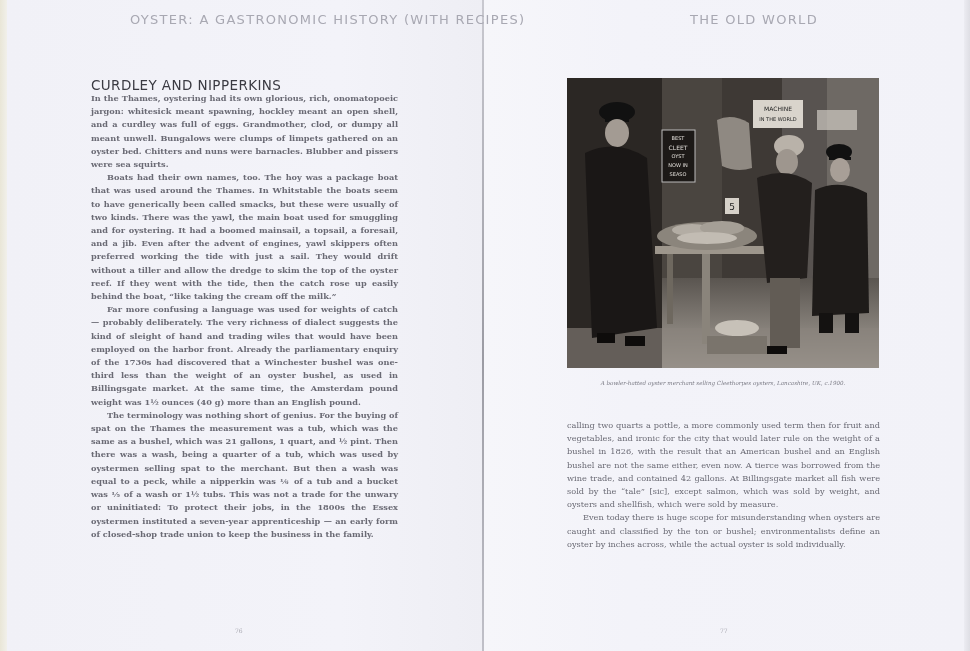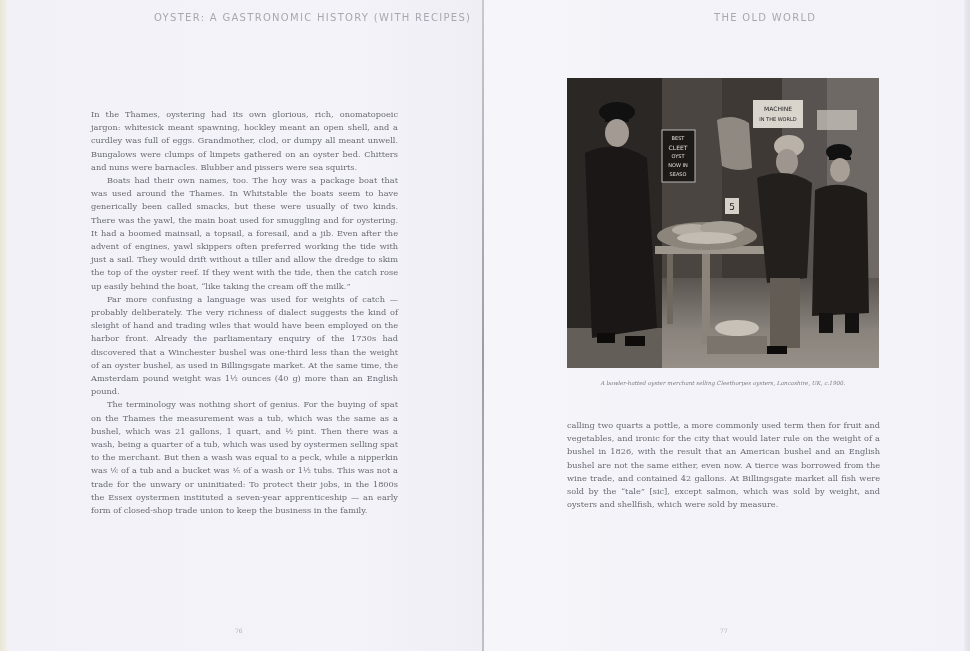--- a/index.html
+++ b/index.html
@@ -26,38 +26,38 @@
     position: absolute; left: 482px; top: 0; width: 2px; height: 651px;
     background: linear-gradient(to bottom, #c9c9d0, #9b9ba3 55%, #c0c0c8);
   }
   .page-edge-right {
     position: absolute; left: 964px; top: 0; width: 6px; height: 651px;
     background: linear-gradient(to right, #ececf2, #dedee4);
   }
   .running-head {
     position: absolute; top: 10px;
     font-family: "DejaVu Sans", sans-serif;
-    font-size: 10px; letter-spacing: 1.3px; color: #a8a8b2;
-    text-transform: uppercase; white-space: nowrap; margin-left: 24px;
+    font-size: 13px; letter-spacing: 1.3px; color: #a8a8b2;
+    text-transform: uppercase; white-space: nowrap;
   }
   .rh-left { left: 130px; top: 12px; }
   .rh-right { left: 690px; top: 12px; text-align: center; }
   .chapter-title {
     position: absolute; left: 91px; top: 77px;
     font-family: "DejaVu Sans", sans-serif;
     font-size: 13.5px; letter-spacing: 0.4px; color: #3a3a42;
     white-space: nowrap;
   }
   .body-text {
     position: absolute;
     font-family: "DejaVu Serif", serif;
     font-size: 8.2px; line-height: 13.2px; color: #6a6a74;
     text-align: justify;
   }
-  .left-text { left: 91px; top: 108px; width: 307px; }
+  .left-text { left: 91px; top: 92px; width: 307px; font-weight: bold; }
   .right-text { left: 567px; top: 419px; width: 313px; }
   .body-text p { margin: 0; text-indent: 0; }
   .body-text p.indent { text-indent: 16px; }
   .photo {
     position: absolute; left: 567px; top: 78px; width: 312px; height: 290px;
     background: #2a2623; overflow: hidden;
   }
   .photo svg { width: 100%; height: 100%; display: block; }
   .caption {
     position: absolute; left: 567px; top: 380px; width: 312px;
@@ -80,20 +80,21 @@
   <div class="page-edge-left"></div>
 
   <div class="page-left"></div>
   <div class="gutter"></div>
   <div class="page-right"></div>
   <div class="page-edge-right"></div>
 
   <div class="running-head rh-left">OYSTER: A GASTRONOMIC HISTORY (WITH RECIPES)</div>
   <div class="running-head rh-right">THE OLD WORLD</div>
 
+  <div class="chapter-title">CURDLEY AND NIPPERKINS</div>
 
   <div class="body-text left-text">
     <p>In the Thames, oystering had its own glorious, rich, onomatopoeic jargon: whitesick meant spawning, hockley meant an open shell, and a curdley was full of eggs. Grandmother, clod, or dumpy all meant unwell. Bungalows were clumps of limpets gathered on an oyster bed. Chitters and nuns were barnacles. Blubber and pissers were sea squirts.</p>
     <p class="indent">Boats had their own names, too. The hoy was a package boat that was used around the Thames. In Whitstable the boats seem to have generically been called smacks, but these were usually of two kinds. There was the yawl, the main boat used for smuggling and for oystering. It had a boomed mainsail, a topsail, a foresail, and a jib. Even after the advent of engines, yawl skippers often preferred working the tide with just a sail. They would drift without a tiller and allow the dredge to skim the top of the oyster reef. If they went with the tide, then the catch rose up easily behind the boat, “like taking the cream off the milk.”</p>
     <p class="indent">Far more confusing a language was used for weights of catch — probably deliberately. The very richness of dialect suggests the kind of sleight of hand and trading wiles that would have been employed on the harbor front. Already the parliamentary enquiry of the 1730s had discovered that a Winchester bushel was one-third less than the weight of an oyster bushel, as used in Billingsgate market. At the same time, the Amsterdam pound weight was 1½ ounces (40 g) more than an English pound.</p>
     <p class="indent">The terminology was nothing short of genius. For the buying of spat on the Thames the measurement was a tub, which was the same as a bushel, which was 21 gallons, 1 quart, and ½ pint. Then there was a wash, being a quarter of a tub, which was used by oystermen selling spat to the merchant. But then a wash was equal to a peck, while a nipperkin was ⅙ of a tub and a bucket was ⅕ of a wash or 1½ tubs. This was not a trade for the unwary or uninitiated: To protect their jobs, in the 1800s the Essex oystermen instituted a seven-year apprenticeship — an early form of closed-shop trade union to keep the business in the family.</p>
   </div>
 
   <div class="photo">
     <svg viewBox="0 0 312 290" preserveAspectRatio="none">
@@ -160,17 +161,18 @@
       <path d="M248 112 Q273 100 300 115 L302 235 L245 238 Z" fill="#1e1b19"></path>
       <rect x="252" y="235" width="14" height="20" fill="#141211"></rect>
       <rect x="278" y="235" width="14" height="20" fill="#141211"></rect>
     </svg>
   </div>
 
   <div class="caption">A bowler-hatted oyster merchant selling Cleethorpes oysters, Lancashire, UK, c.1900.</div>
 
   <div class="body-text right-text">
     <p>calling two quarts a pottle, a more commonly used term then for fruit and vegetables, and ironic for the city that would later rule on the weight of a bushel in 1826, with the result that an American bushel and an English bushel are not the same either, even now. A tierce was borrowed from the wine trade, and contained 42 gallons. At Billingsgate market all fish were sold by the “tale” [sic], except salmon, which was sold by weight, and oysters and shellfish, which were sold by measure.</p>
+    <p class="indent">Even today there is huge scope for misunderstanding when oysters are caught and classified by the ton or bushel; environmentalists define an oyster by inches across, while the actual oyster is sold individually.</p>
   </div>
 
   <div class="folio folio-left">76</div>
   <div class="folio folio-right">77</div>
 </div>
 
 </body></html>

